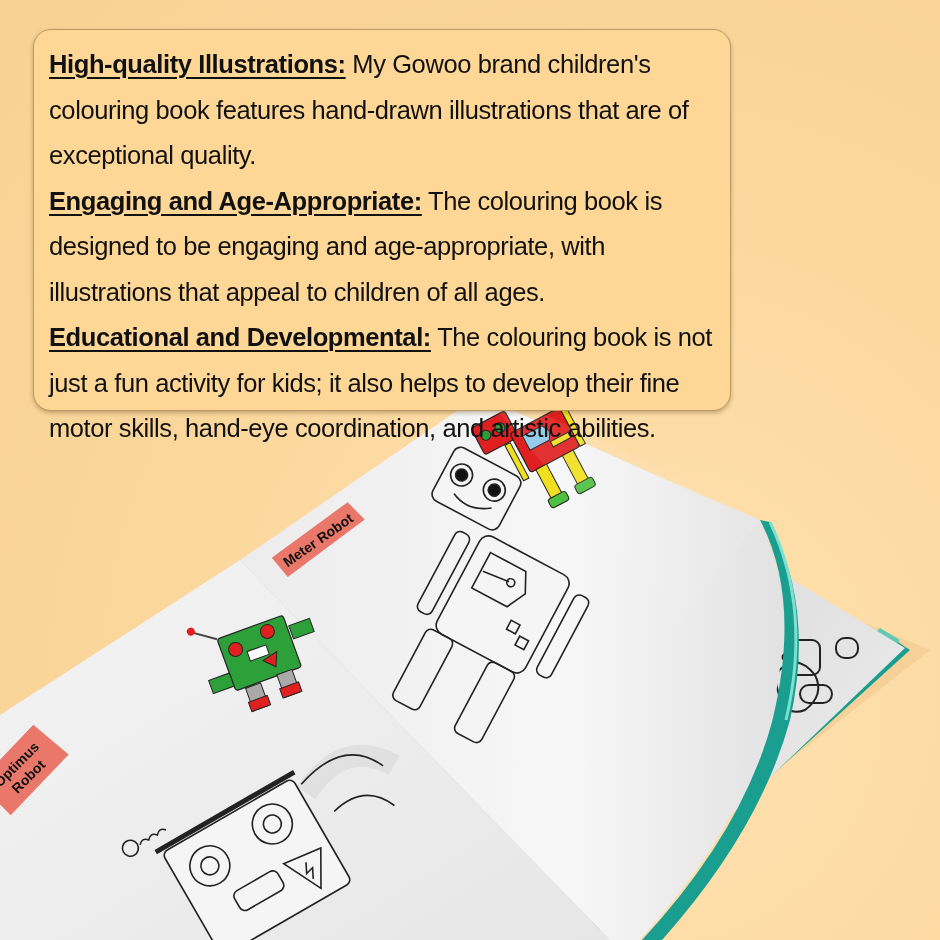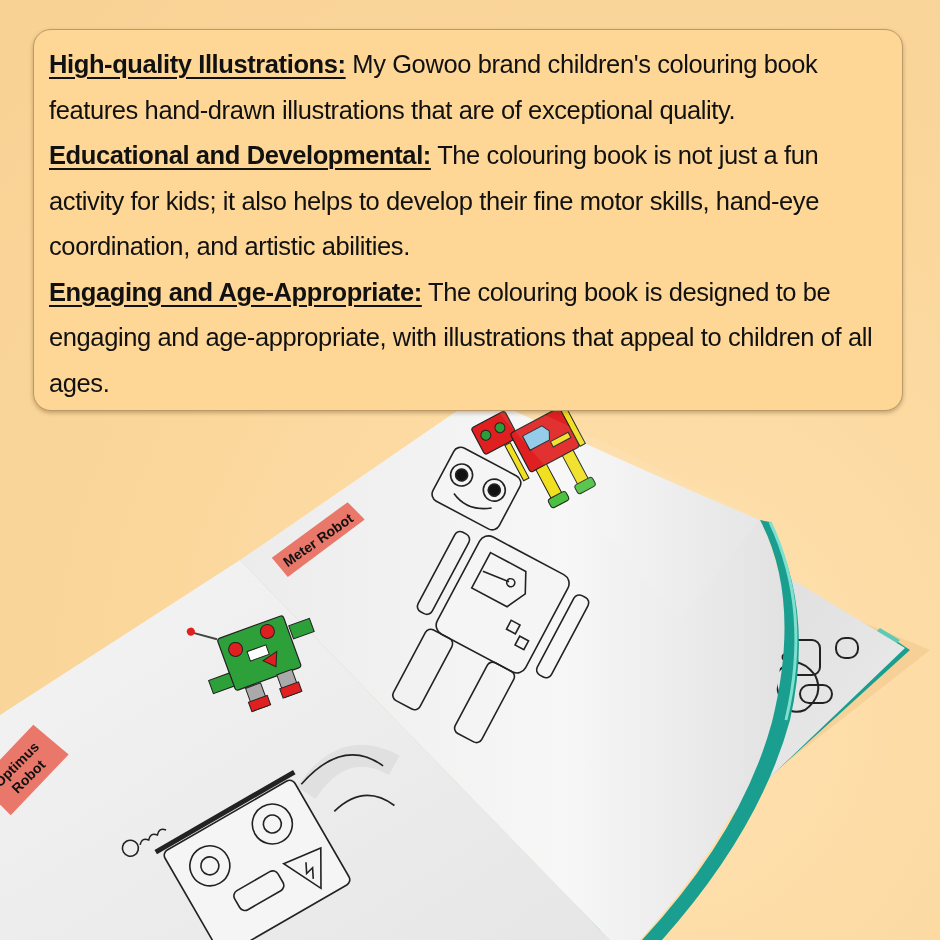--- a/index.html
+++ b/index.html
@@ -7,21 +7,21 @@
     width: 940px; height: 940px; overflow: hidden; position: relative;
     background: #fcd9a0;
     font-family: "Liberation Sans", sans-serif;
   }
   .bg-glow {
     position: absolute; left: 0; top: 0; width: 940px; height: 940px;
     background: radial-gradient(ellipse at 70% 75%, #ffe1b0 0%, #fbd79c 55%, #f8d194 100%);
   }
   .scene { position: absolute; left: 0; top: 0; width: 940px; height: 940px; }
   .info-card {
-    position: absolute; left: 33px; top: 29px; width: 870px; height: 382px;
+    position: absolute; left: 33px; top: 29px; width: 698px; height: 382px;
     box-sizing: border-box;
     background: #fed797;
     border: 1.5px solid #b99a68;
     border-radius: 18px;
     box-shadow: 0 2px 4px rgba(90,60,20,0.35);
     padding: 12px 14px 0 15px;
     z-index: 5;
   }
   .info-card p {
     margin: 0;
@@ -165,15 +165,15 @@
     <path d="M65 -40 q60 -30 90 20" stroke-width="22" stroke="#222" opacity="0.06"></path>
     <path d="M65 -50 q60 -20 80 25"></path>
     <path d="M80 -10 q40 -10 55 25"></path>
   </g>
 
   <path d="M470 380 L620 450 L760 520 L680 620 Z" fill="#fff" opacity="0.08"></path>
 </svg>
 
 <div class="info-card">
   <p><span class="hd">High-quality Illustrations:</span><span> My Gowoo brand children's colouring book features hand-drawn illustrations that are of exceptional quality.</span></p>
+  <p><span class="hd">Engaging and Age-Appropriate:</span><span> The colouring book is designed to be engaging and age-appropriate, with illustrations that appeal to children of all ages.</span></p>
   <p><span class="hd">Educational and Developmental:</span><span> The colouring book is not just a fun activity for kids; it also helps to develop their fine motor skills, hand-eye coordination, and artistic abilities.</span></p>
-  <p><span class="hd">Engaging and Age-Appropriate:</span><span> The colouring book is designed to be engaging and age-appropriate, with illustrations that appeal to children of all ages.</span></p>
 </div>
 
 </body></html>

